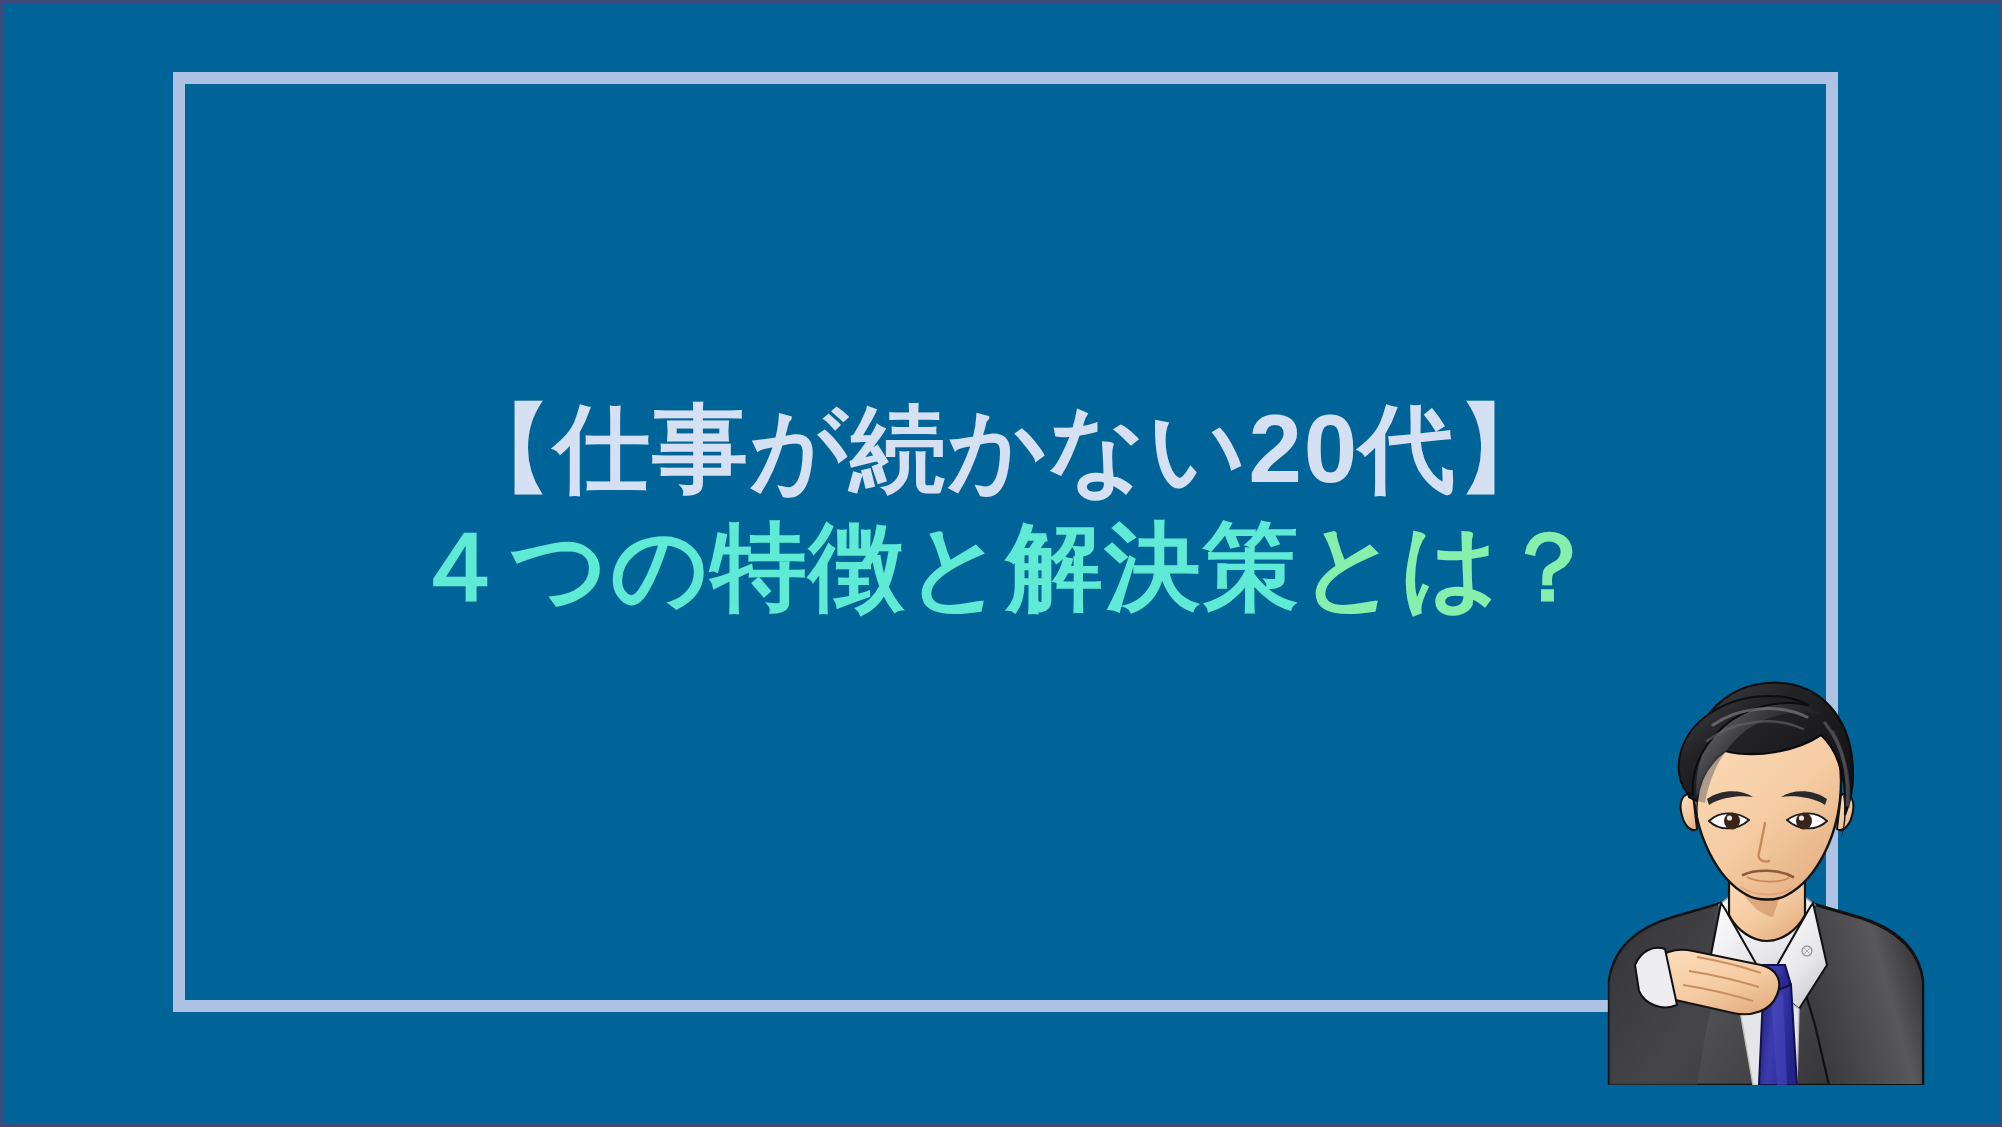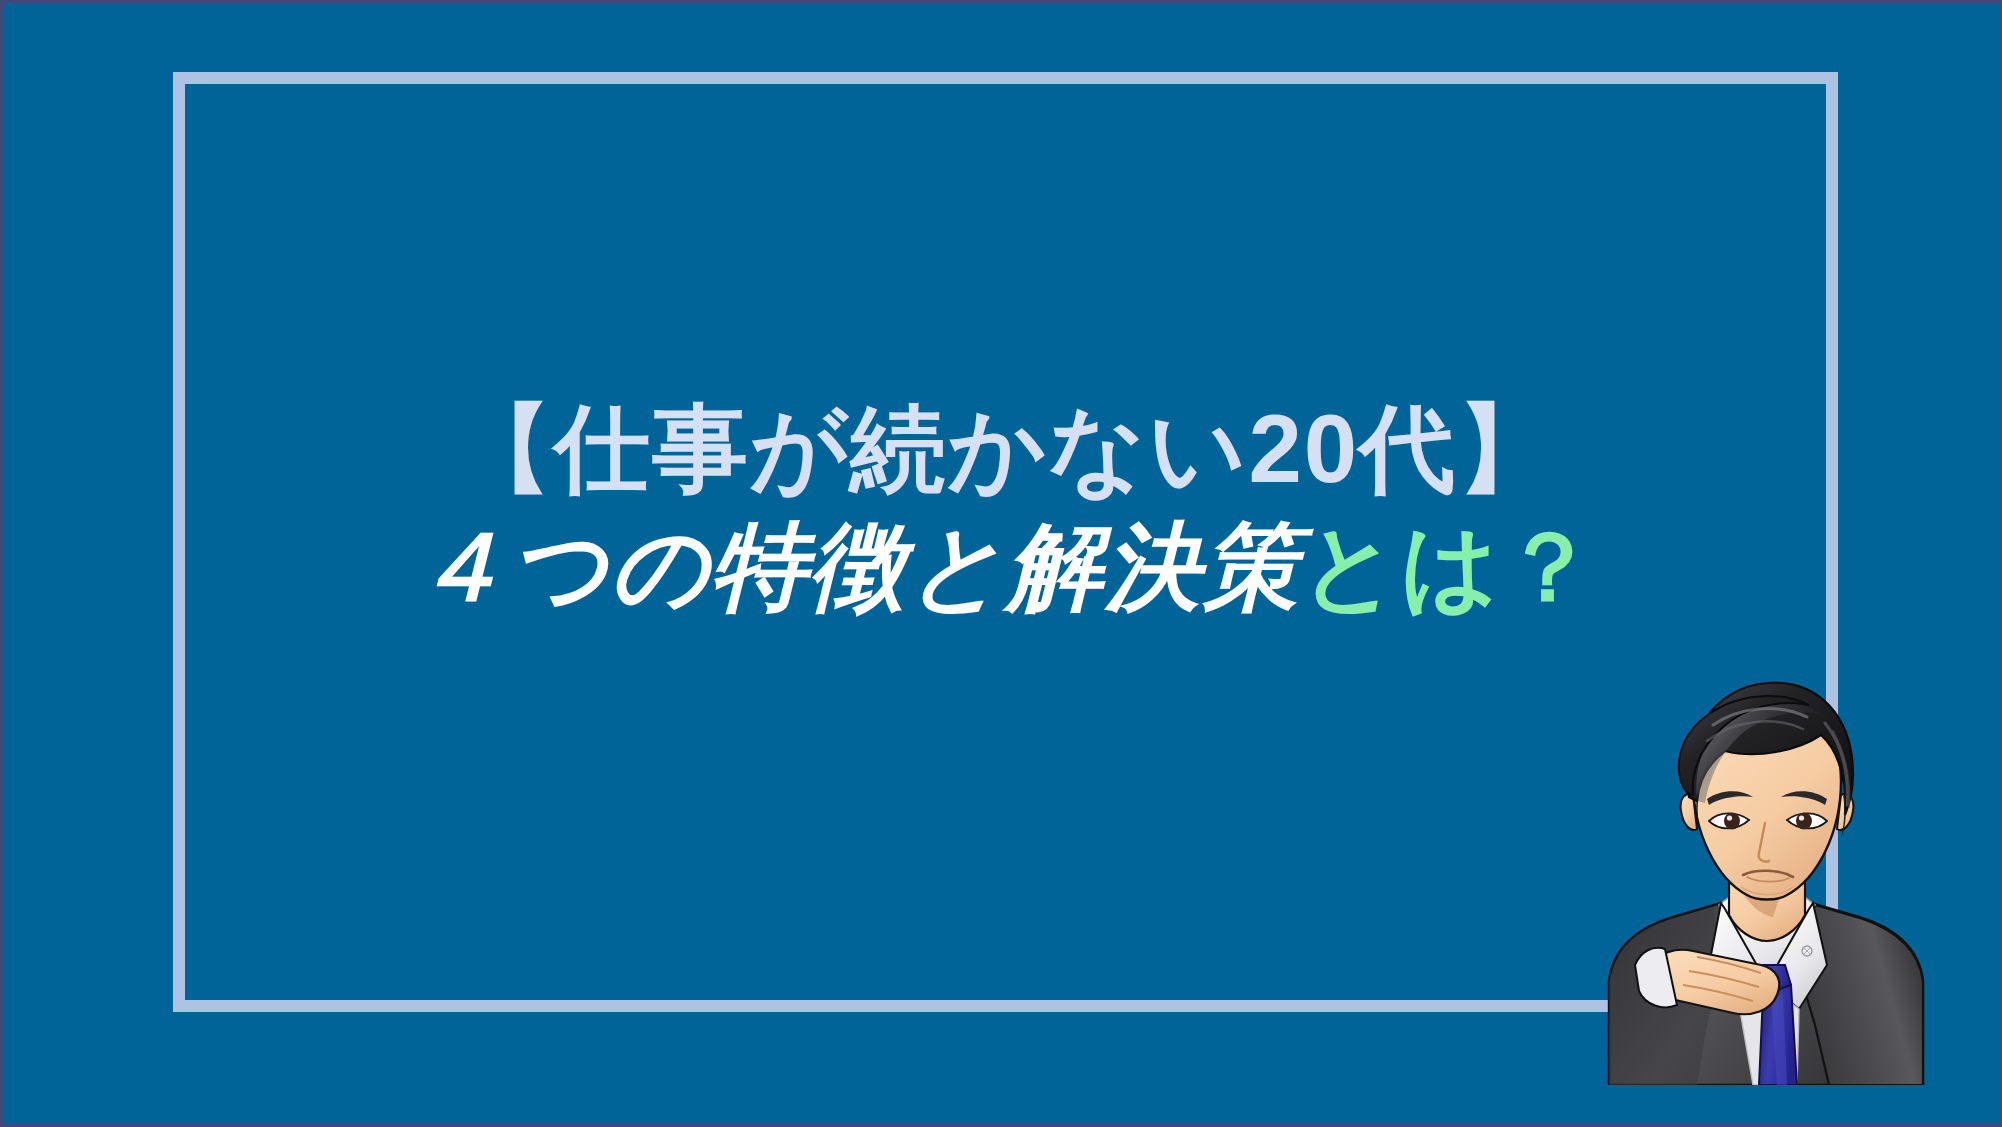--- a/index.html
+++ b/index.html
@@ -40,21 +40,21 @@
   .title-line {
     display:block;
     font-size:96px;
     font-weight:bold;
     letter-spacing:0.02em;
     white-space:nowrap;
     margin-left:9px;
   }
   #title-line-1 { color:#d5e0f2; }
   #title-line-2 { margin-top:22px; }
-  .seg-accent { color:#ffffff;font-style:italic; }
+  .seg-accent { color:#5eead4; }
   .seg-light  { color:#86efac; }
 
   
   #character {
     position:absolute;
     right:68px;
     bottom:39px;
     width:330px;
     height:420px;
     z-index:10;

